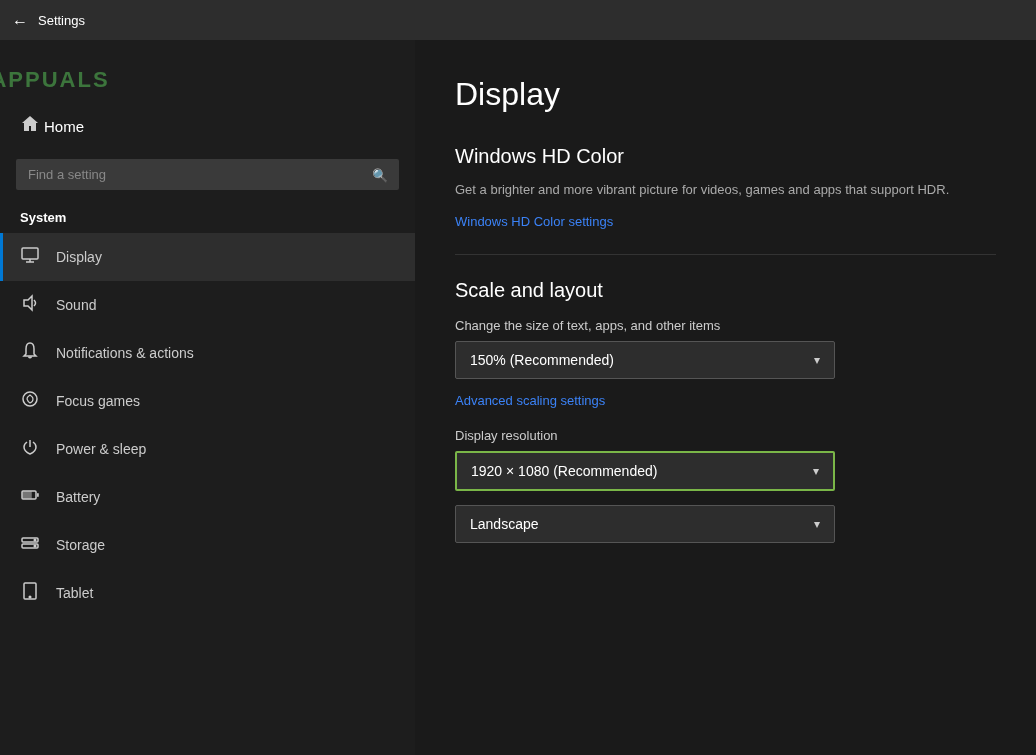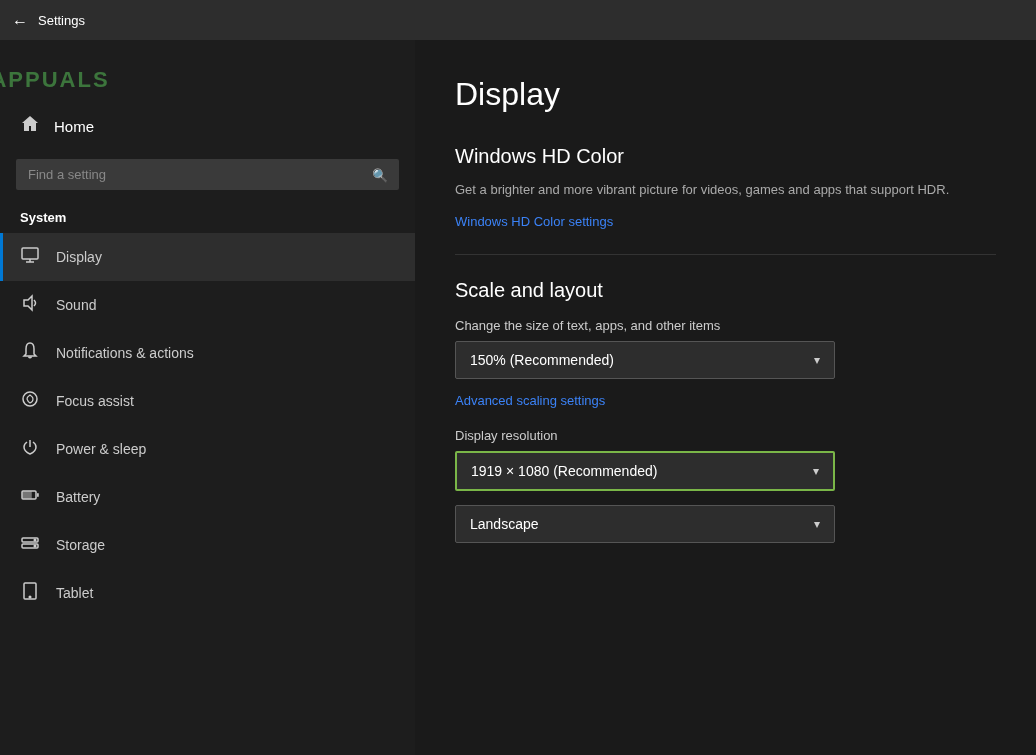--- a/index.html
+++ b/index.html
@@ -70,21 +70,21 @@
     .logo-text {
       font-size: 22px;
       font-weight: bold;
       color: #4a9a4a;
       letter-spacing: 2px;
     }
 
     .sidebar-home {
       display: flex;
       align-items: center;
-      gap: 14px;
+      gap: 4px;
       padding: 14px 20px;
       margin-top: 8px;
       cursor: pointer;
       color: #ffffff;
     }
 
     .home-icon {
       font-size: 18px;
       color: #cccccc;
     }
@@ -319,21 +319,21 @@
       <span class="nav-label">Notifications &amp; actions</span>
     </div>
 
     <div class="nav-item">
       <span class="nav-icon">
         <svg class="icon-svg" viewBox="0 0 20 20" fill="none" stroke="currentColor" stroke-width="1.5">
           <circle cx="10" cy="10" r="7"></circle>
           <path d="M10 6 Q13 8 13 10 Q13 13 10 14 Q8 13 7 10 Q7 8 10 6Z" stroke-width="1.2"></path>
         </svg>
       </span>
-      <span class="nav-label">Focus assist</span>
+      <span class="nav-label">Focus games</span>
     </div>
 
     <div class="nav-item">
       <span class="nav-icon">
         <svg class="icon-svg" viewBox="0 0 20 20" fill="none" stroke="currentColor" stroke-width="1.5">
           <path d="M10 3 L10 10"></path>
           <path d="M7 5 Q4 7 4 10 Q4 14.5 10 17 Q16 14.5 16 10 Q16 7 13 5"></path>
         </svg>
       </span>
       <span class="nav-label">Power &amp; sleep</span>
@@ -391,21 +391,21 @@
     <p class="field-label">Change the size of text, apps, and other items</p>
     <div class="dropdown">
       <span class="dropdown-text">150% (Recommended)</span>
       <span class="dropdown-arrow">▾</span>
     </div>
 
     <a class="link-text" style="display:block; margin-bottom:20px;">Advanced scaling settings</a>
 
     <p class="field-label">Display resolution</p>
     <div class="dropdown highlighted">
-      <span class="dropdown-text">1919 × 1080 (Recommended)</span>
+      <span class="dropdown-text">1920 × 1080 (Recommended)</span>
       <span class="dropdown-arrow">▾</span>
     </div>
 
     <div class="dropdown">
       <span class="dropdown-text">Landscape</span>
       <span class="dropdown-arrow">▾</span>
     </div>
 
   </div>
 </div>

